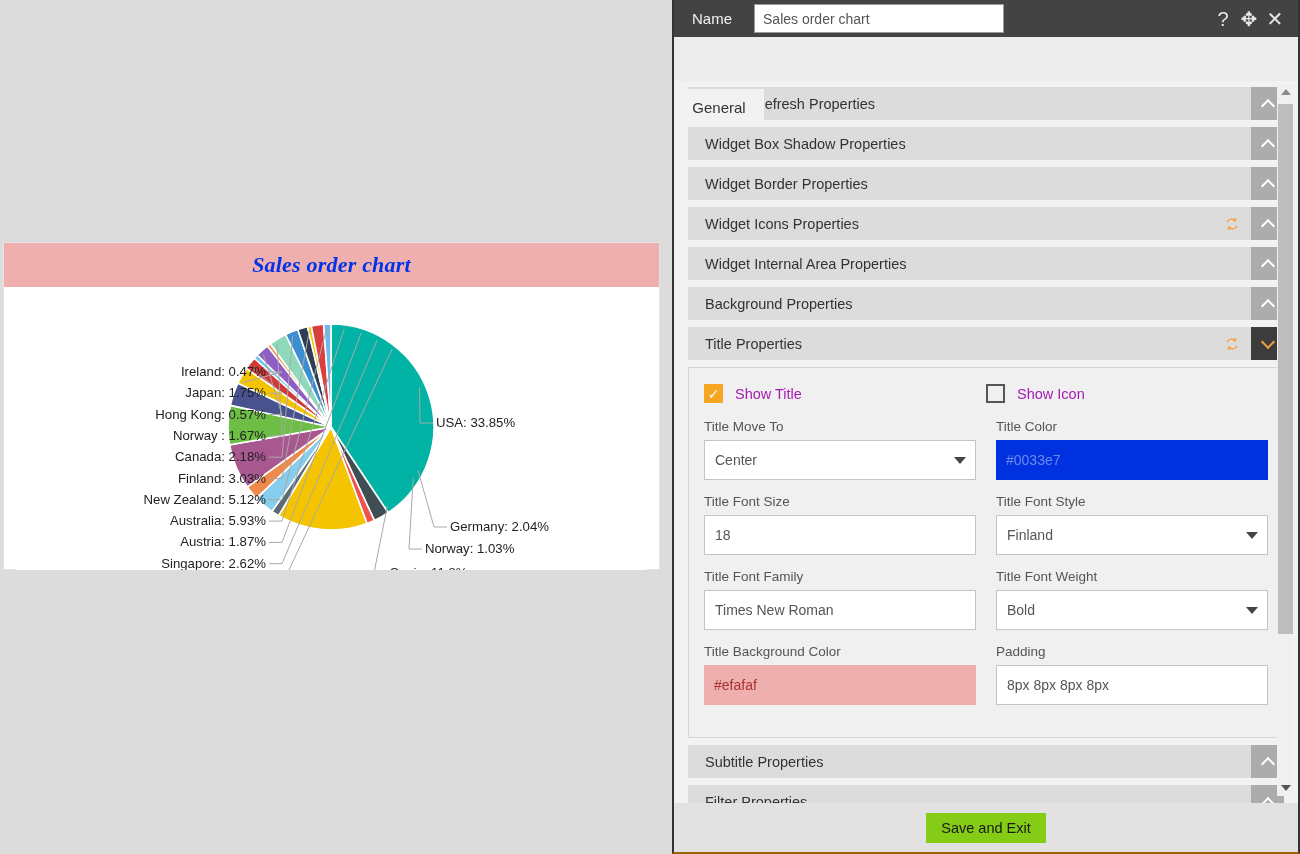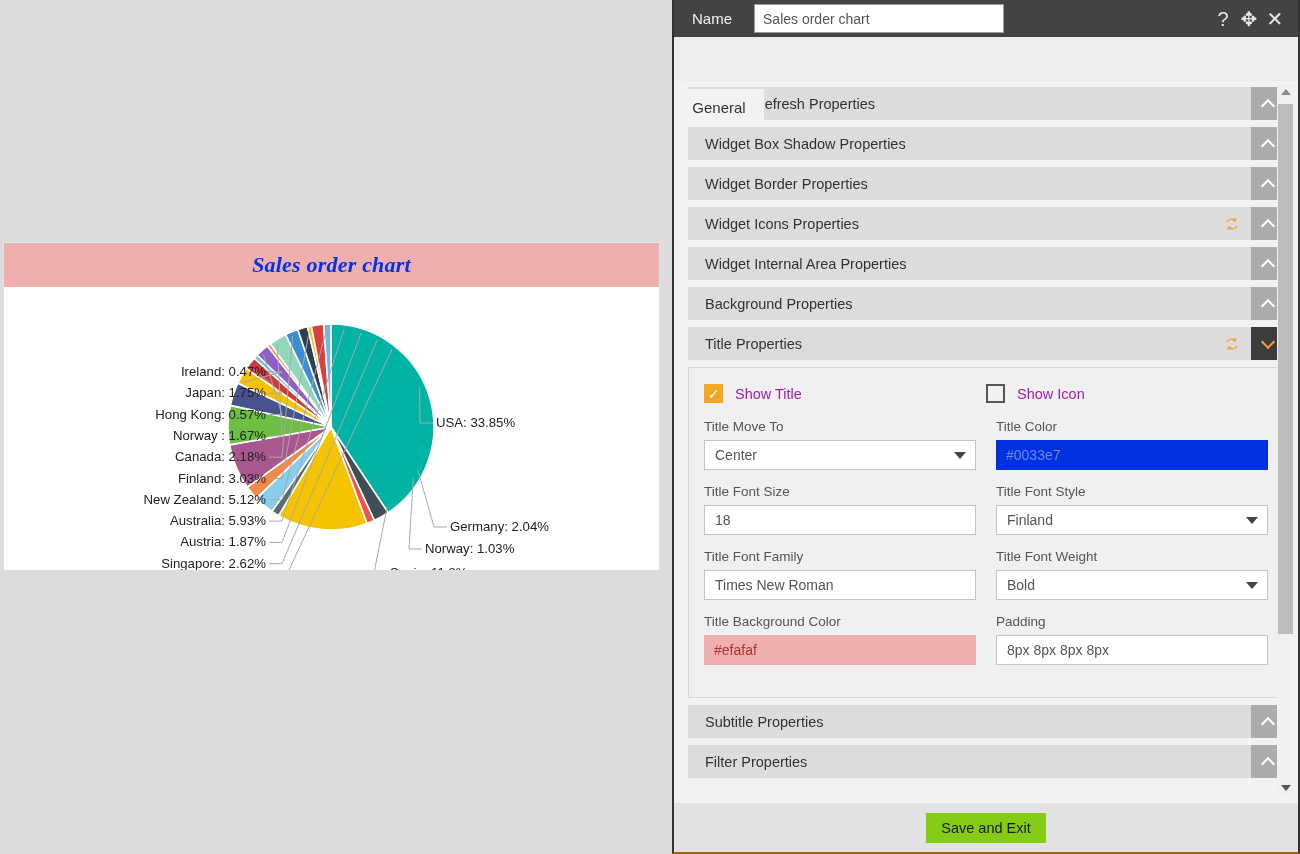--- a/index.html
+++ b/index.html
@@ -25,21 +25,21 @@
   #widget-title {
     height: 44px; background: #efafaf;
     display: flex; align-items: center; justify-content: center;
   }
   #widget-title-text {
     font-family: "Liberation Serif", serif;
     font-style: italic; font-weight: bold; font-size: 22px;
     color: #0033e7;
     letter-spacing: .2px;
   }
-  #widget-body { position: relative; height: 283px; background: #fff; }
+  #widget-body { position: relative; height: 283px; background: #fff; border-radius: 15px; }
   #pie-svg { display: block; }
   .pie-label {
     font-family: "Liberation Sans", sans-serif;
     font-size: 13.2px; fill: #222;
   }
   .pie-leader { stroke: #a9a9a9; stroke-width: 1; fill: none; }
 
   
   #dialog {
     position: absolute; left: 672px; top: 0; width: 628px; height: 854px;
@@ -125,21 +125,21 @@
   .checkbox.checked { background: #f5a623; }
   .checkbox.unchecked { background: #f0f0f0; border: 2px solid #555; }
   .cb-label { font-size: 14.5px; color: #a21caf; }
   .check-glyph { color: #fff; font-size: 14px; line-height: 1; }
 
   .field-grid { display: flex; flex-wrap: wrap; }
   .field { width: 50%; padding-right: 10px; margin-bottom: 14px; }
   .field:nth-child(even) { padding-right: 0; padding-left: 10px; }
   .field-label { font-size: 13.5px; color: #555; margin-bottom: 6px; }
   .field-ctrl {
-    height: 30px; background: #fff; border: 1px solid #c4c4c4;
+    height: 40px; background: #fff; border: 1px solid #c4c4c4;
     display: flex; align-items: center; padding: 0 10px;
     font-size: 14px; color: #555; position: relative;
   }
   .field-ctrl.swatch { border: none; }
   .field-ctrl .caret {
     position: absolute; right: 9px; top: 50%;
     width: 0; height: 0; margin-top: -3px;
     border-left: 6px solid transparent; border-right: 6px solid transparent;
     border-top: 7px solid #444;
   }

